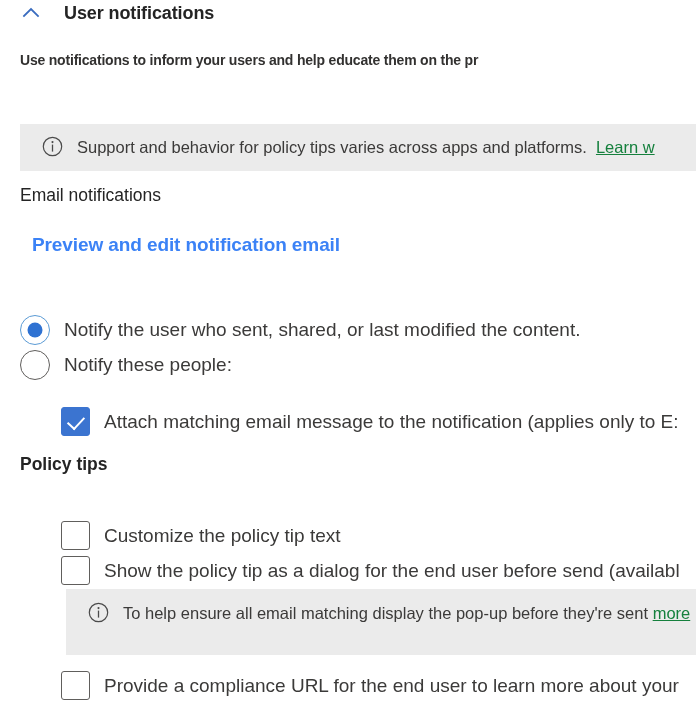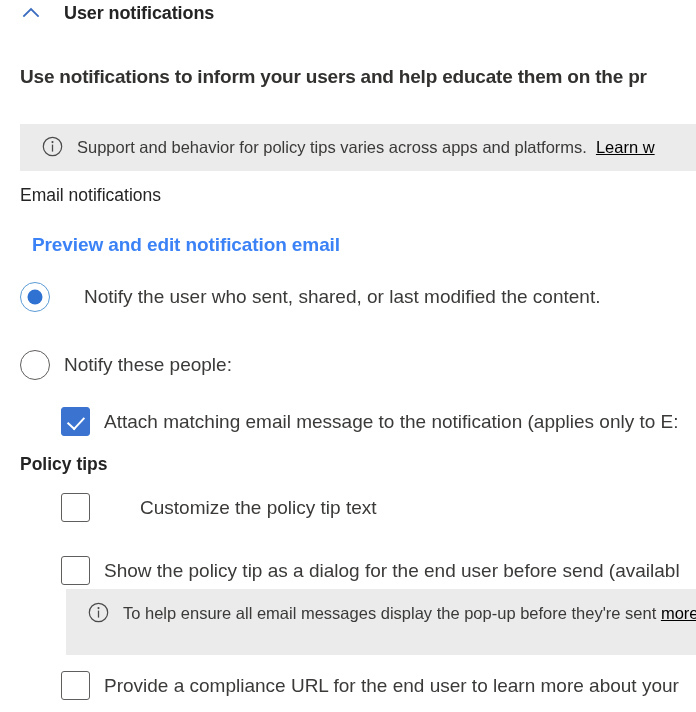--- a/index.html
+++ b/index.html
@@ -43,22 +43,22 @@
     font-size: 18px;
     font-weight: bold;
     color: #242424;
     letter-spacing: -0.1px;
   }
 
   
   .description {
     position: absolute;
     left: 20px;
-    top: 66px;
-    font-size: 19px;
+    top: 52px;
+    font-size: 14px;
     font-weight: bold;
     color: #323130;
     white-space: nowrap;
     letter-spacing: -0.2px;
   }
 
   
   .toggle-row {
     position: absolute;
     left: 20px;
@@ -123,21 +123,21 @@
     color: #3b3a39;
     margin-left: 14px;
     line-height: 1.55;
     white-space: nowrap;
   }
   .info-text-wrap {
     white-space: normal;
     width: 645px;
   }
   .inline-link {
-    color: #000000;
+    color: #15803d;
     text-decoration: underline;
     cursor: pointer;
     text-align: center;
   }
   .link-gap { display: inline-block; width: 9px; }
 
   
   .subheading {
     position: absolute;
     left: 20px;
@@ -164,21 +164,21 @@
 
   
   .radio-row {
     position: absolute;
     left: 20px;
     display: flex;
     align-items: center;
     cursor: pointer;
     white-space: nowrap;
   }
-  .radio-row-1 { top: 282px; gap: 20px; }
+  .radio-row-1 { top: 315px; }
   .radio-row-2 { top: 350px; }
   .radio-mark {
     width: 30px;
     height: 30px;
     border-radius: 50%;
     box-sizing: border-box;
     border: 1.6px solid #605e5c;
     background: #ffffff;
     position: relative;
     flex: 0 0 auto;
@@ -205,21 +205,21 @@
   .check-row {
     position: absolute;
     left: 21px;
     display: flex;
     align-items: center;
     cursor: pointer;
     white-space: nowrap;
     padding-left: 40px;
   }
   .check-row-attach   { top: 407px; }
-  .check-row-customize{ top: 493px; gap: 36px; }
+  .check-row-customize{ top: 521px; }
   .check-row-dialog   { top: 556px; }
   .check-row-url      { top: 671px; }
 
   .check-mark {
     width: 29px;
     height: 29px;
     box-sizing: border-box;
     border: 1.6px solid #605e5c;
     border-radius: 3px;
     background: #ffffff;
@@ -304,21 +304,21 @@
     <span class="check-label">Show the policy tip as a dialog for the end user before send (availabl</span>
   </div>
 
   <div class="info-bar info-bar-dialog">
     <svg class="info-icon" viewBox="0 0 21 21">
       <circle cx="10.5" cy="10.5" r="9.2" fill="none" stroke="#4a4a4a" stroke-width="1.2"></circle>
       <circle cx="10.5" cy="6.1" r="1.05" fill="#4a4a4a"></circle>
       <rect x="9.85" y="8.6" width="1.3" height="7" fill="#4a4a4a"></rect>
     </svg>
     <div class="info-text info-text-wrap">
-      <span>To help ensure all email messages display the pop-up before they're sent</span> <span class="inline-link">more</span>
+      <span>To help ensure all email matching display the pop-up before they're sent</span> <span class="inline-link">more</span>
     </div>
   </div>
 
   <div class="check-row check-row-url">
     <span class="check-mark"></span>
     <span class="check-label">Provide a compliance URL for the end user to learn more about your</span>
   </div>
 
 </div>
 

